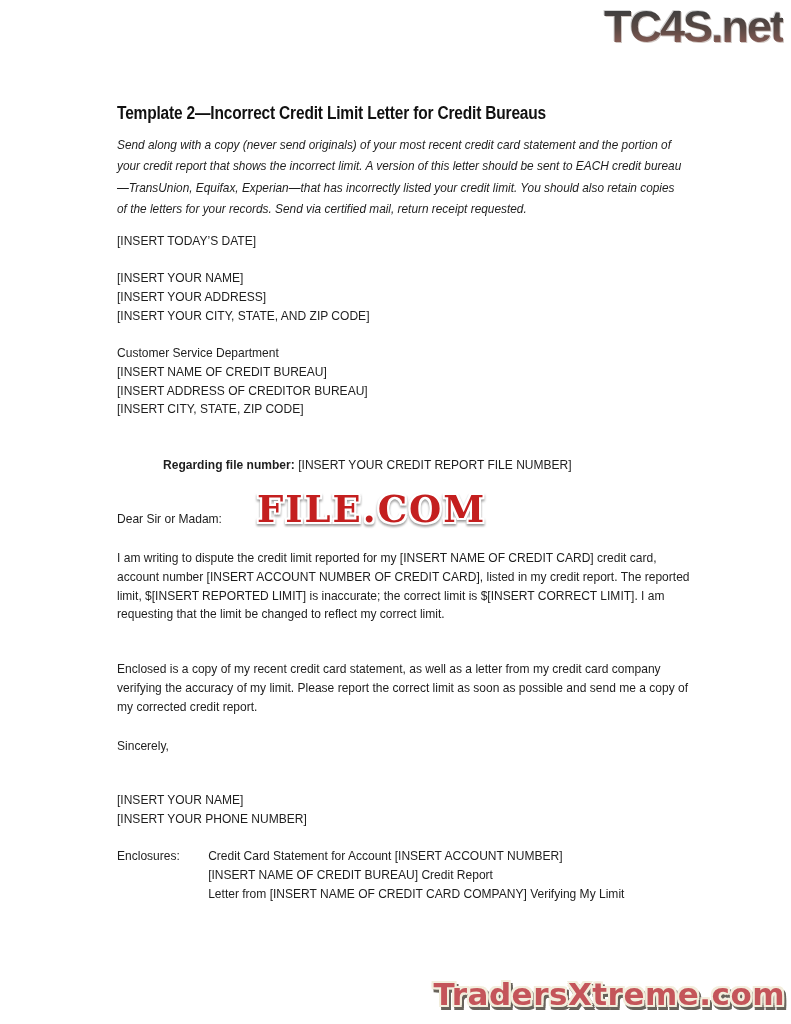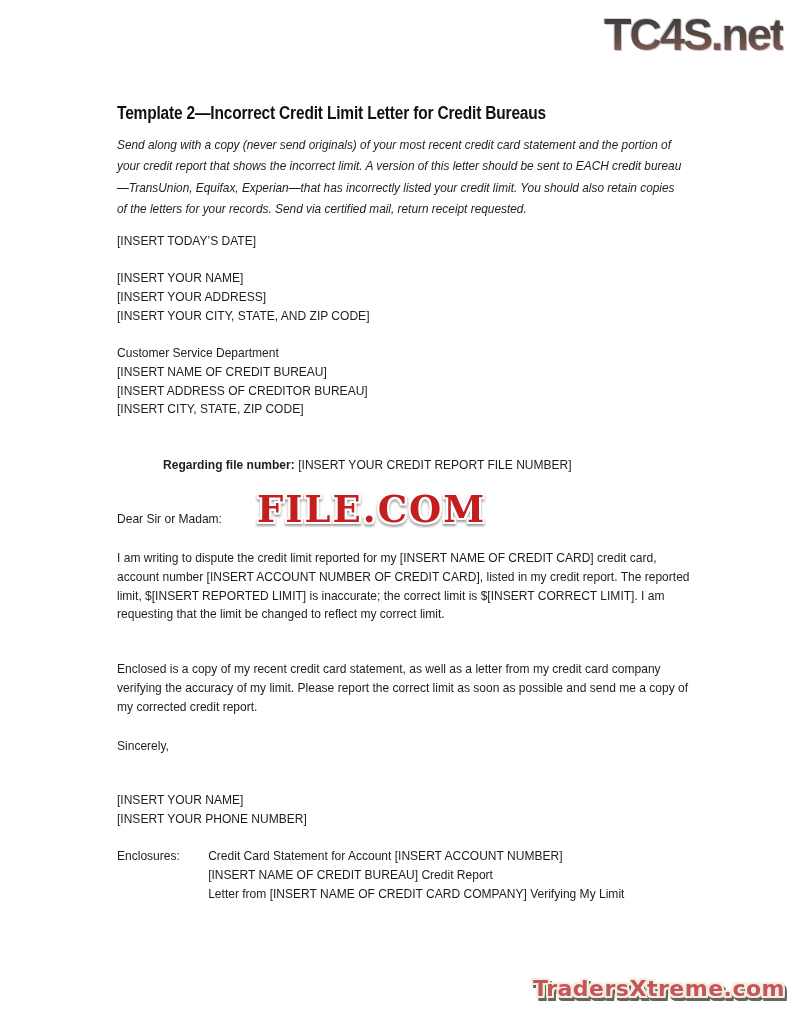--- a/index.html
+++ b/index.html
@@ -48,21 +48,20 @@
     display: grid; grid-template-columns: 103px 512px;
   }
   .enc-items > div { width: 100%; }
 
   
   .wm-tc4s {
     top: 1px; right: 8px;
     font-size: 45px; font-weight: bold; letter-spacing: -2px;
     color: #6b4c45;
     filter: drop-shadow(-1px -1px 0 #d2d2d2) drop-shadow(1px 1px 0 #cfc6c2);
-    margin-top: 8px;
   }
   @supports (-webkit-background-clip: text) {
     .wm-tc4s {
       background: linear-gradient(to bottom, var(--tc4s_top, #3f3f3f) 18%, #5c4a45 55%, var(--tc4s_bottom, #96625a) 92%);
       -webkit-background-clip: text;
       background-clip: text;
       color: transparent;
     }
   }
   .wm-dlsub {
@@ -71,21 +70,21 @@
     font-size: 37px; font-weight: bold; letter-spacing: 2px;
     color: var(--dlsub_red, #c41f1f);
     text-shadow:
       -2px -2px 0 #fff, 2px -2px 0 #fff, -2px 2px 0 #fff, 2px 2px 0 #fff,
       -2px 0 0 #fff, 2px 0 0 #fff, 0 -2px 0 #fff, 0 2px 0 #fff;
     filter: drop-shadow(0 2px 1px rgba(125,125,125,0.75));
   }
   .wm-traders {
     top: 976px; right: 6px;
     font-family: "DejaVu Sans", sans-serif;
-    font-size: 22px; font-weight: bold; letter-spacing: 0.5px;
+    font-size: 31px; font-weight: bold; letter-spacing: 0.5px;
     color: var(--traders_red, #c4555a);
     text-shadow:
       -2px -2px 0 var(--traders_outline, #f3eedd), 2px -2px 0 var(--traders_outline, #f3eedd),
       -2px  2px 0 var(--traders_outline, #f3eedd), 2px  2px 0 var(--traders_outline, #f3eedd),
       -2px  0   0 var(--traders_outline, #f3eedd), 2px  0   0 var(--traders_outline, #f3eedd),
        0   -2px 0 var(--traders_outline, #f3eedd), 0    2px 0 var(--traders_outline, #f3eedd);
     filter: drop-shadow(2px 3px 0 rgba(78,72,62,0.85));
   }
 </style>
 </head>

